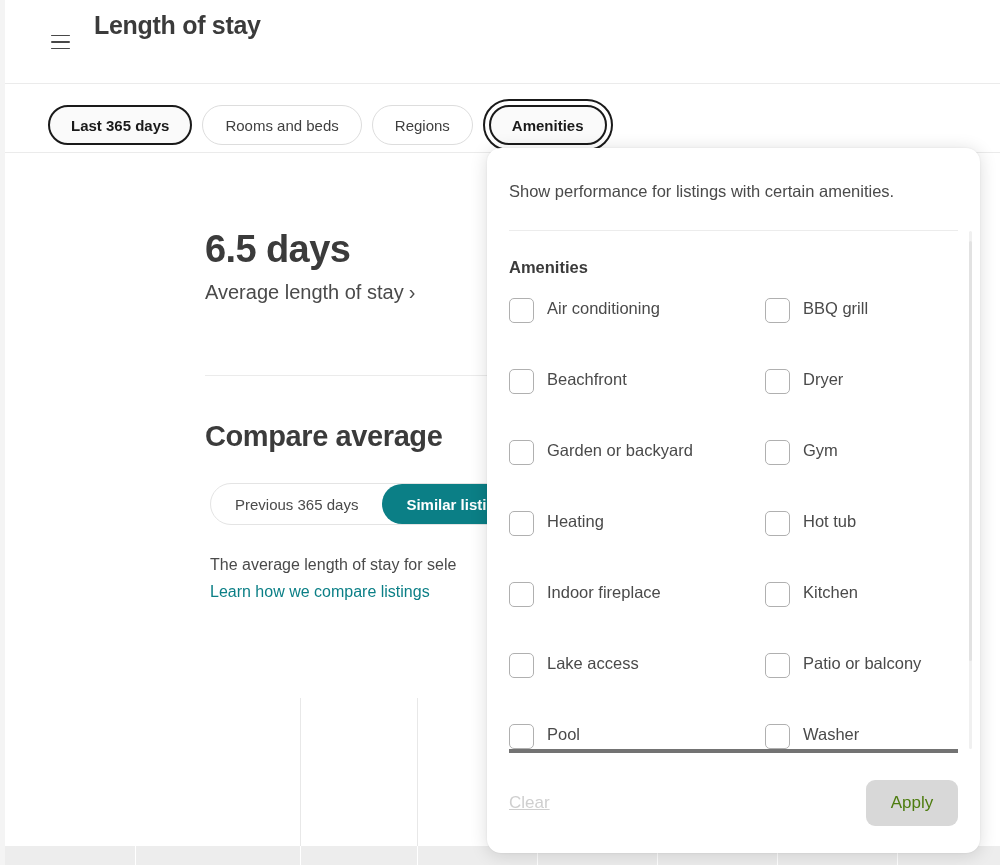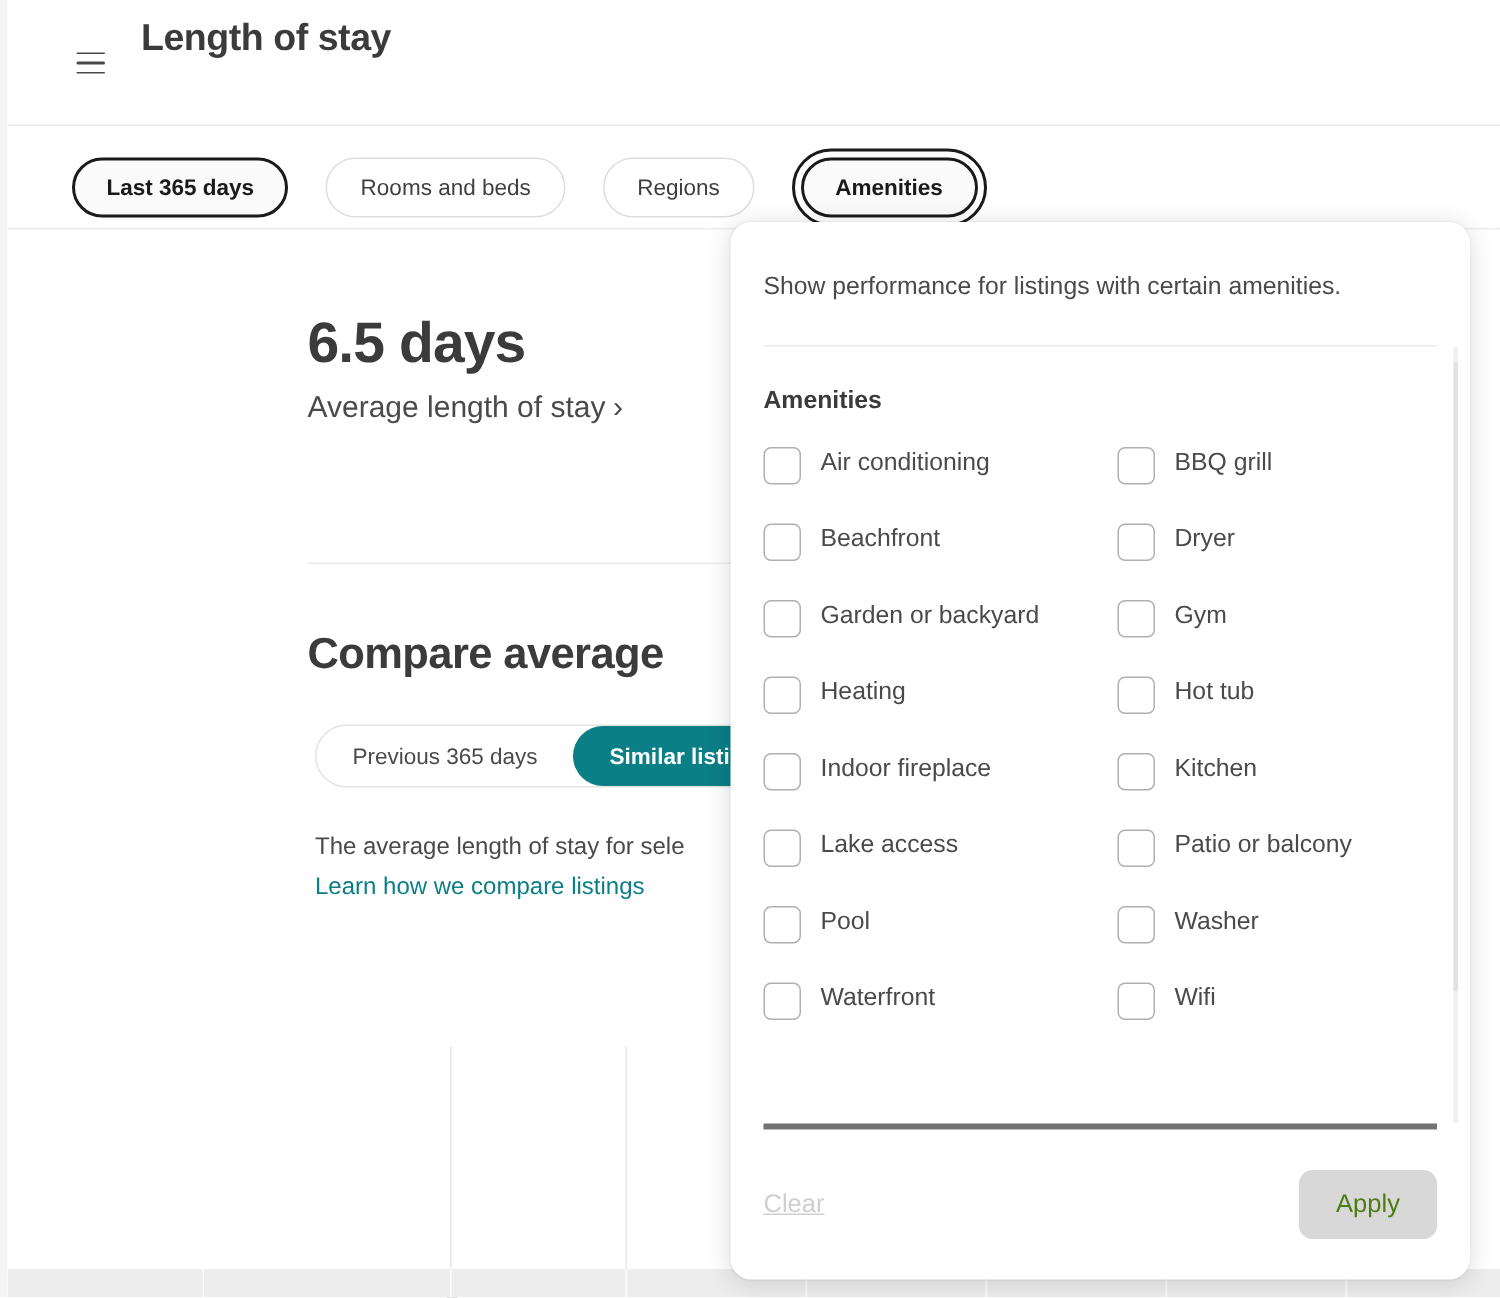--- a/index.html
+++ b/index.html
@@ -73,21 +73,21 @@
     width: 995px; height: 69px;
     background: #ffffff;
     border-bottom: 1px solid #ebebeb;
     z-index: 3;
   }
   .pills {
     position: absolute;
     left: 43px; top: 15px;
     display: flex;
     align-items: center;
-    gap: 25px;
+    gap: 10px;
   }
   .pill {
     height: 40px;
     padding: 0 22px;
     border-radius: 22px;
     border: 1px solid #dddddd;
     background: #ffffff;
     color: #3f3f3f;
     font-size: 15px;
     font-weight: normal;
@@ -127,21 +127,21 @@
     position: absolute;
     left: 5px; top: 153px;
     width: 995px; height: 712px;
     background: #ffffff;
     z-index: 2;
     overflow: hidden;
   }
 
   .stat-block {
     position: absolute;
-    left: 200px; top: 52px;
+    left: 200px; top: 72px;
   }
   .stat-value {
     font-size: 38px;
     font-weight: bold;
     color: #3b3b3b;
     letter-spacing: -0.6px;
     line-height: 48px;
     white-space: nowrap;
   }
   .stat-label {
@@ -290,20 +290,21 @@
     font-size: 16.5px;
     font-weight: bold;
     color: #3b3b3b;
     line-height: 22px;
   }
   .checkbox-grid {
     margin-top: 17px;
     display: grid;
     grid-template-columns: 236px 1fr;
     row-gap: 0;
+    gap: 20px;
   }
   .check-item {
     display: flex;
     align-items: flex-start;
     gap: 13px;
     min-height: 51px;
     padding-top: 2px;
     cursor: pointer;
   }
   .checkbox {

